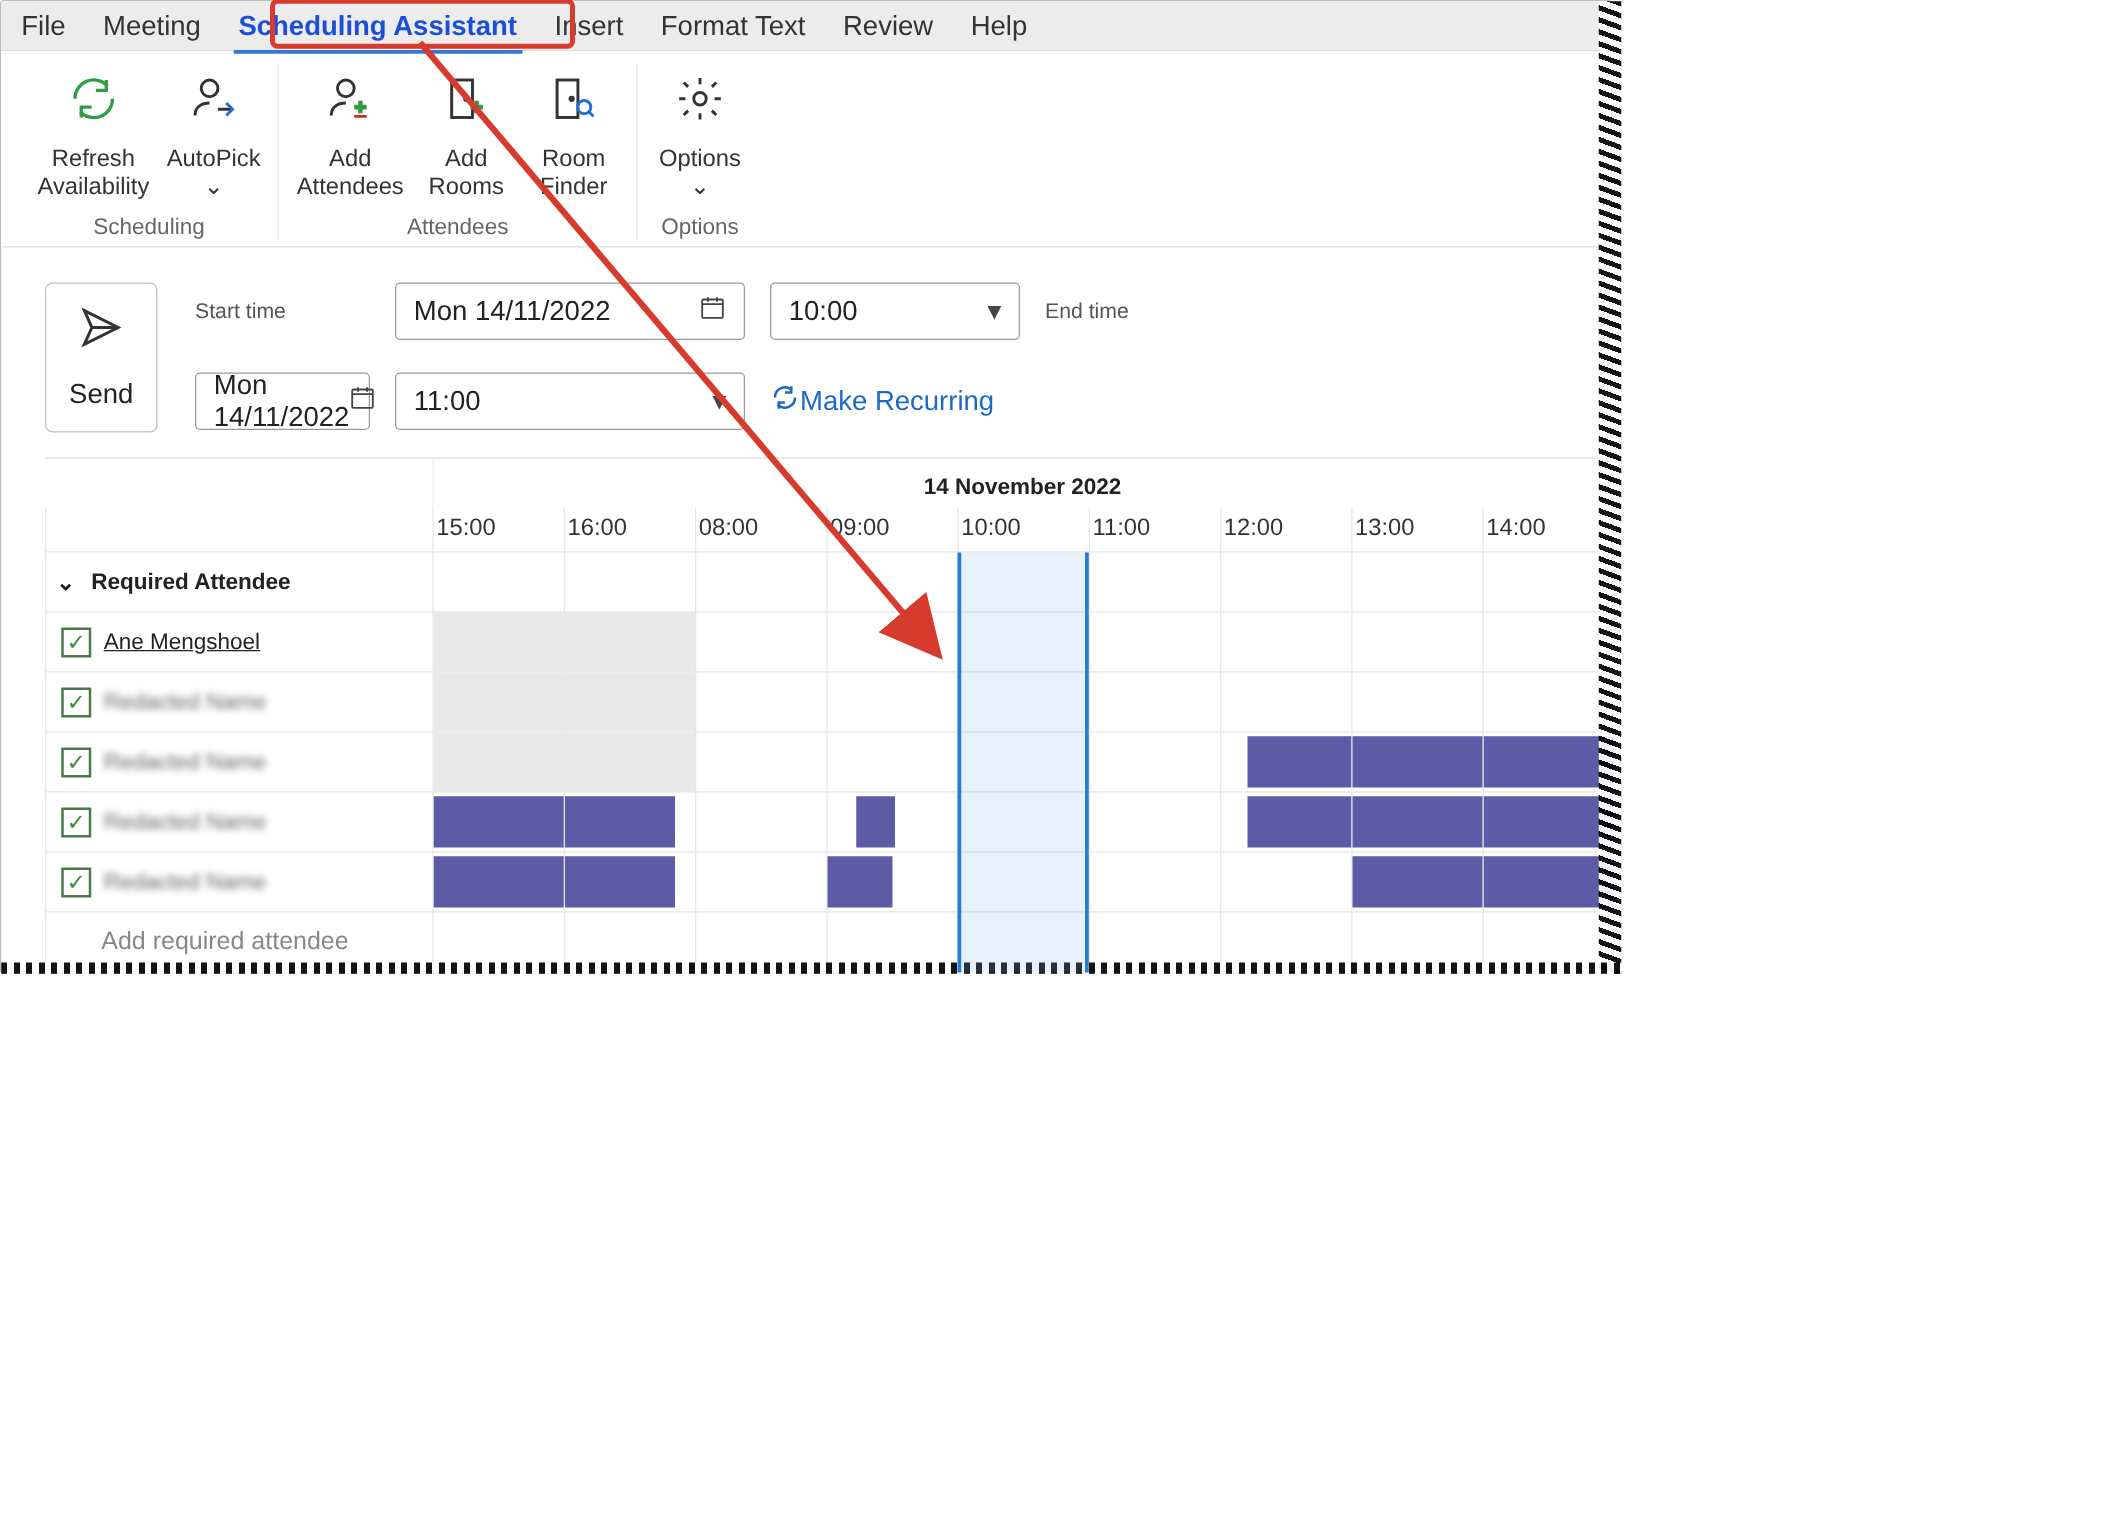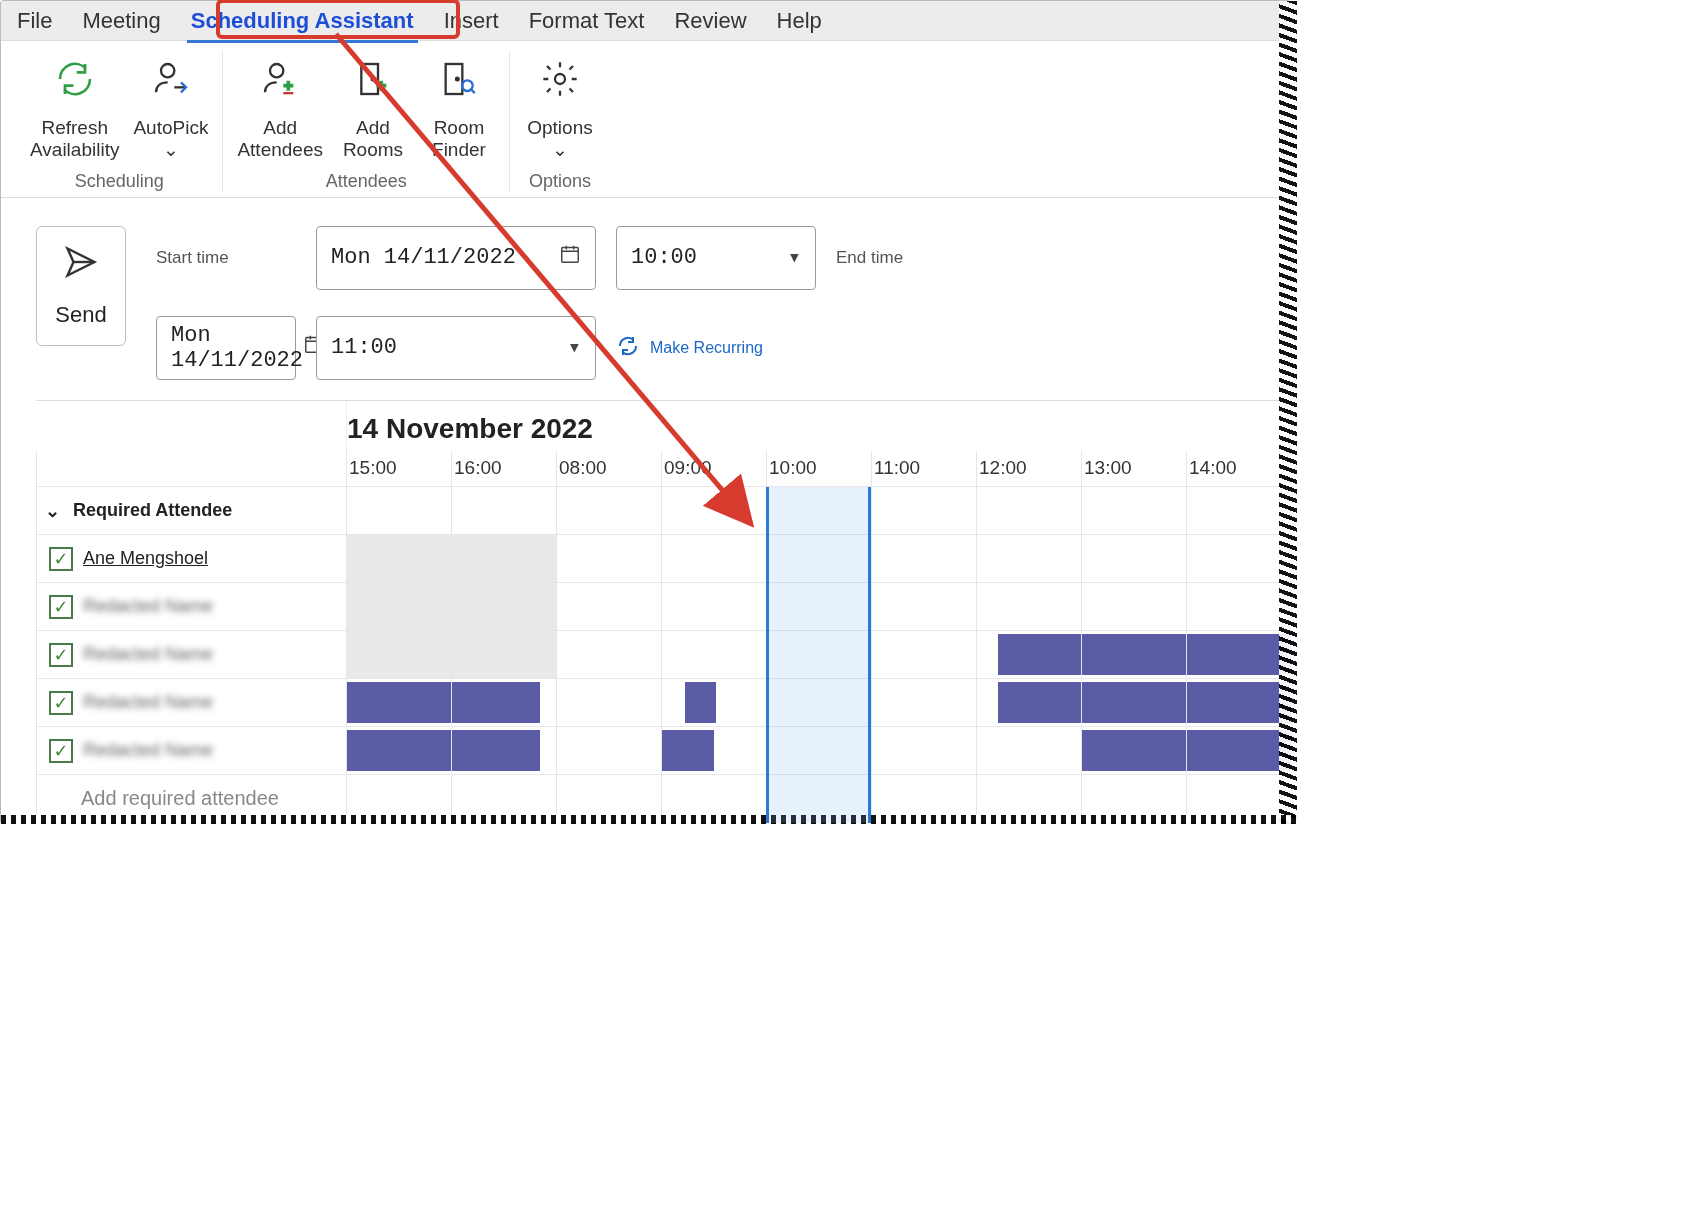--- a/index.html
+++ b/index.html
@@ -126,63 +126,62 @@
     display: grid;
     grid-template-columns: 140px 280px 200px auto;
     column-gap: 20px;
     row-gap: 26px;
     align-items: center;
   }
   .time-label { font-size: 17px; color: #555; }
   .date-field, .time-field {
     border: 1px solid #9a9a9a;
     border-radius: 4px;
-    height: 64px;
+    height: 46px;
     display: flex;
     align-items: center;
     padding: 0 14px;
     font-size: 22px;
     justify-content: space-between;
     cursor: pointer;
     background: #fff;
-    font-family: Liberation Mono, monospace;
   }
   .date-field .cal-icon, .time-field .drop-icon {
     color: #444;
   }
   .extras {
     display: flex;
     align-items: center;
     gap: 30px;
   }
   .chk {
     display: flex;
     align-items: center;
     gap: 10px;
     font-size: 22px;
     color: #333;
   }
   .chk input { width: 22px; height: 22px; accent-color: #555; }
   .link-action {
     display: flex;
     align-items: center;
-    gap: 10px;
     color: #1b69c6;
-    font-size: 16px;
+    font-size: 22px;
     cursor: pointer;
   }
   
   .sched-wrap {
     position: relative;
     margin-left: 35px;
     border-top: 1px solid #ddd;
   }
   .sched-date-header {
+    text-align: center;
     font-weight: 700;
-    font-size: 28px;
+    font-size: 18px;
     padding: 12px 0 6px;
     margin-left: 310px;
     border-left: 1px solid #eee;
   }
   .sched-table {
     width: 100%;
     border-collapse: collapse;
     table-layout: fixed;
   }
   .sched-table th, .sched-table td {

